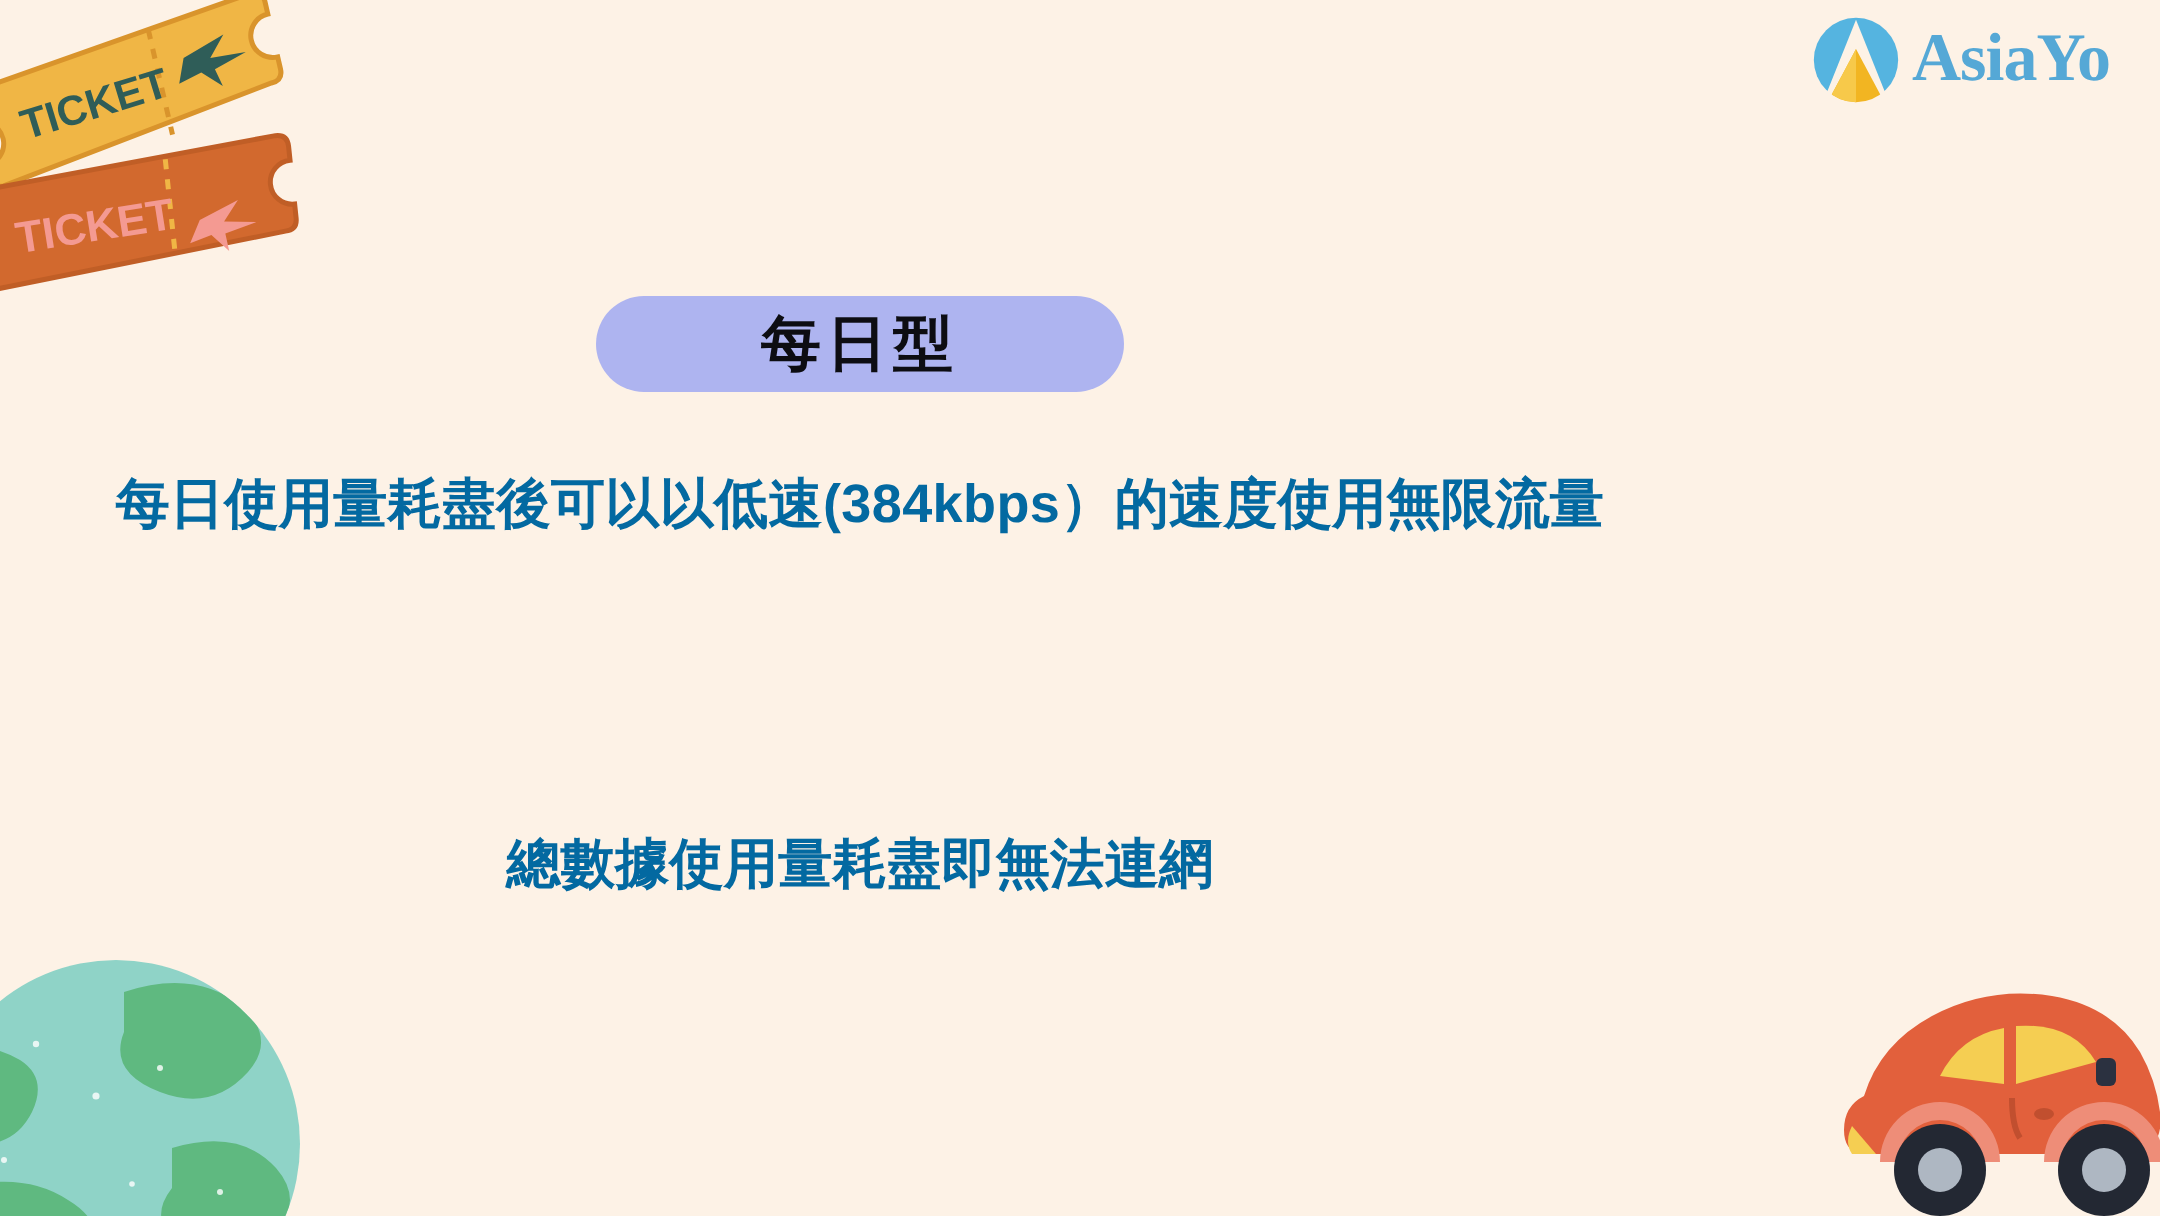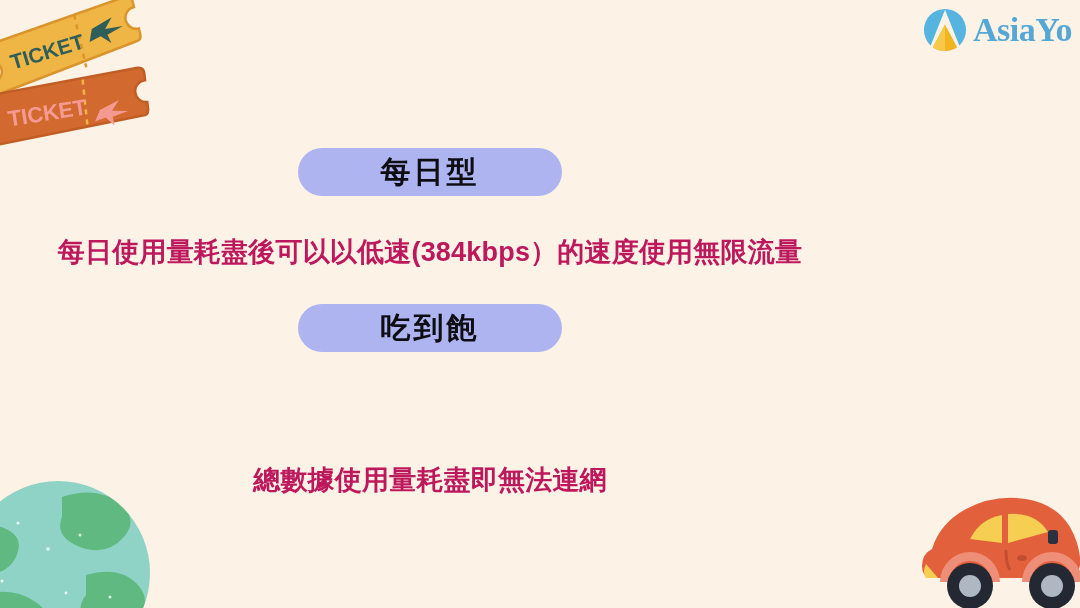--- a/index.html
+++ b/index.html
@@ -13,21 +13,21 @@
     height: 608px;
     overflow: hidden;
     background: #FDF2E6;
     font-family: "Liberation Sans", "DejaVu Sans", sans-serif;
   }
 
   
   #brand-logo {
     position: absolute;
     top: 8px;
-    right: 8px;
+    right: 25px;
     display: flex;
     align-items: center;
     gap: 6px;
     text-align: right;
   }
   #brand-logo .mark { width: 44px; height: 44px; display: block; }
   #brand-logo .wordmark {
     font-family: "Liberation Serif", "DejaVu Serif", serif;
     font-weight: bold;
     font-size: 34px;
@@ -73,21 +73,21 @@
     font-size: 30px;
     font-weight: bold;
     color: #0d0d12;
     letter-spacing: 3px;
     box-sizing: border-box;
   }
   .section-desc {
     text-align: center;
     font-size: 27px;
     font-weight: bold;
-    color: #be185d;
+    color: #0369a1;
     letter-spacing: 0.2px;
     white-space: nowrap;
   }
   .gap-badge-to-desc { height: 38px; }
   .gap-desc-to-badge { height: 34px; }
 
   
   .deco { position: absolute; pointer-events: none; }
   #ticket-graphic { top: -6px; left: -14px; }
   #globe-graphic { left: -38px; bottom: -58px; }
@@ -187,23 +187,20 @@
       <div class="badge-row">
         <div class="badge">每日型</div>
       </div>
       <div class="gap-badge-to-desc"></div>
       <div class="section-desc">每日使用量耗盡後可以以低速(384kbps）的速度使用無限流量</div>
     </div>
 
     <div class="gap-desc-to-badge"></div>
 
     <div class="section">
-      <div class="badge-row">
-        <div class="badge">吃到飽</div>
-      </div>
       <div class="gap-badge-to-desc"></div>
     </div>
 
     <div class="gap-desc-to-badge"></div>
 
     <div class="section">
       <div class="gap-badge-to-desc"></div>
       <div class="section-desc">總數據使用量耗盡即無法連網</div>
     </div>
 

